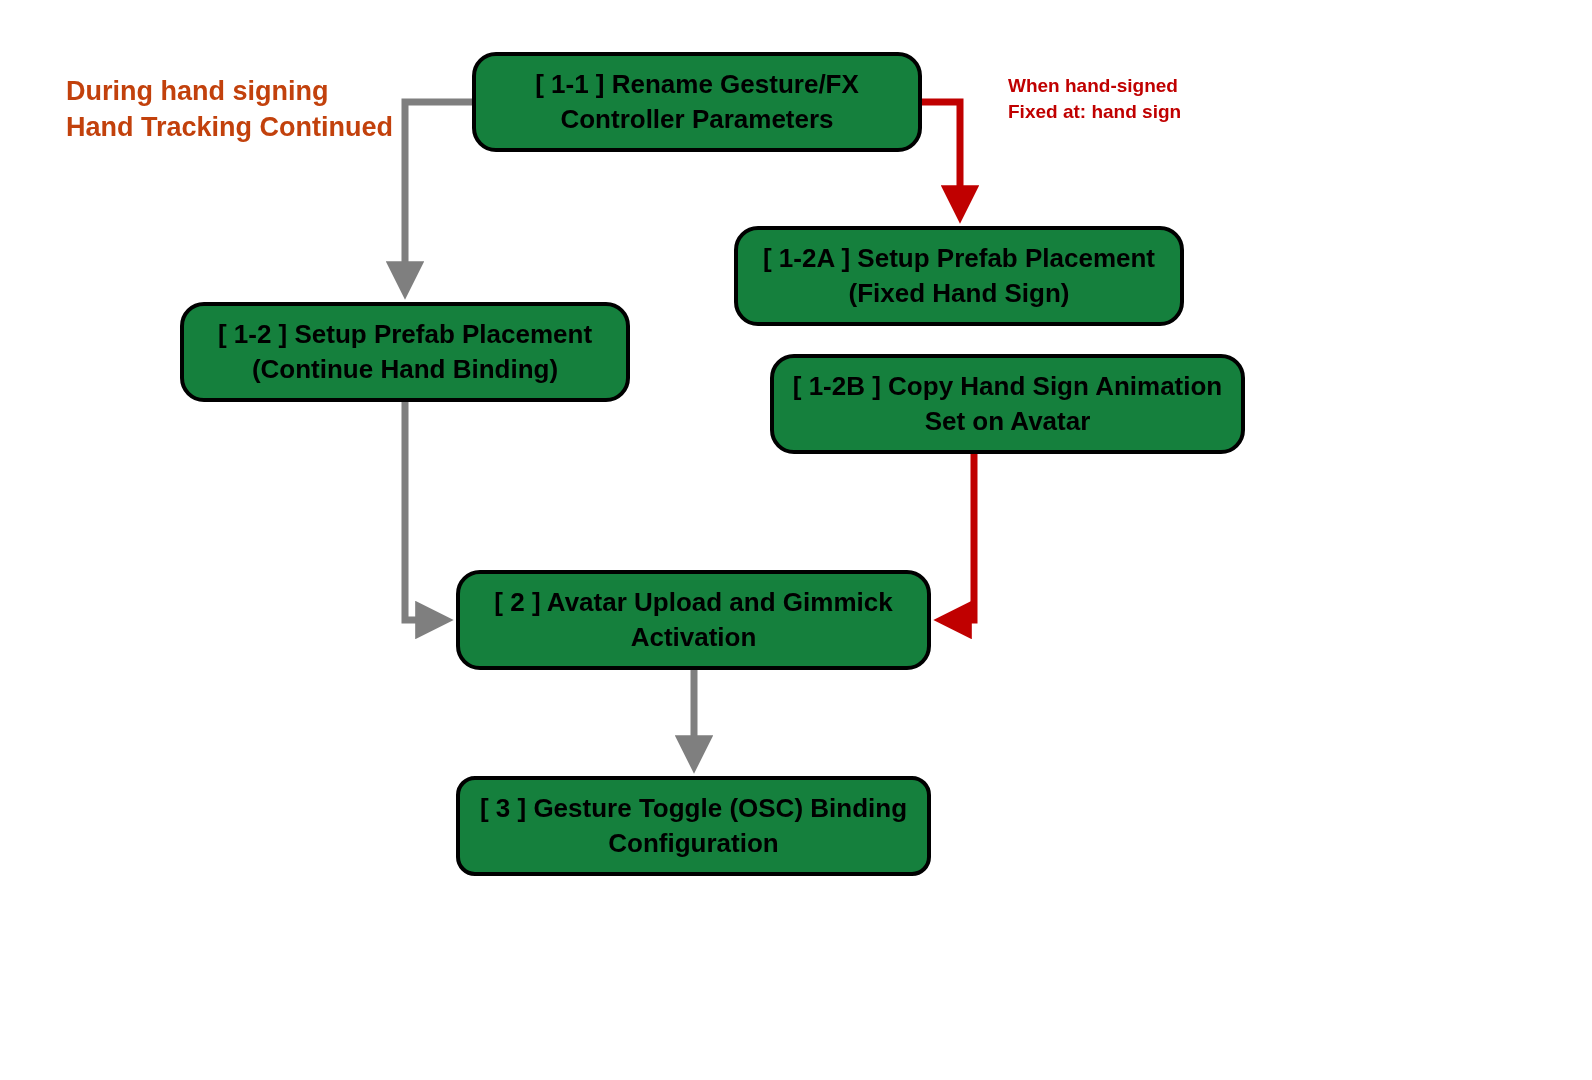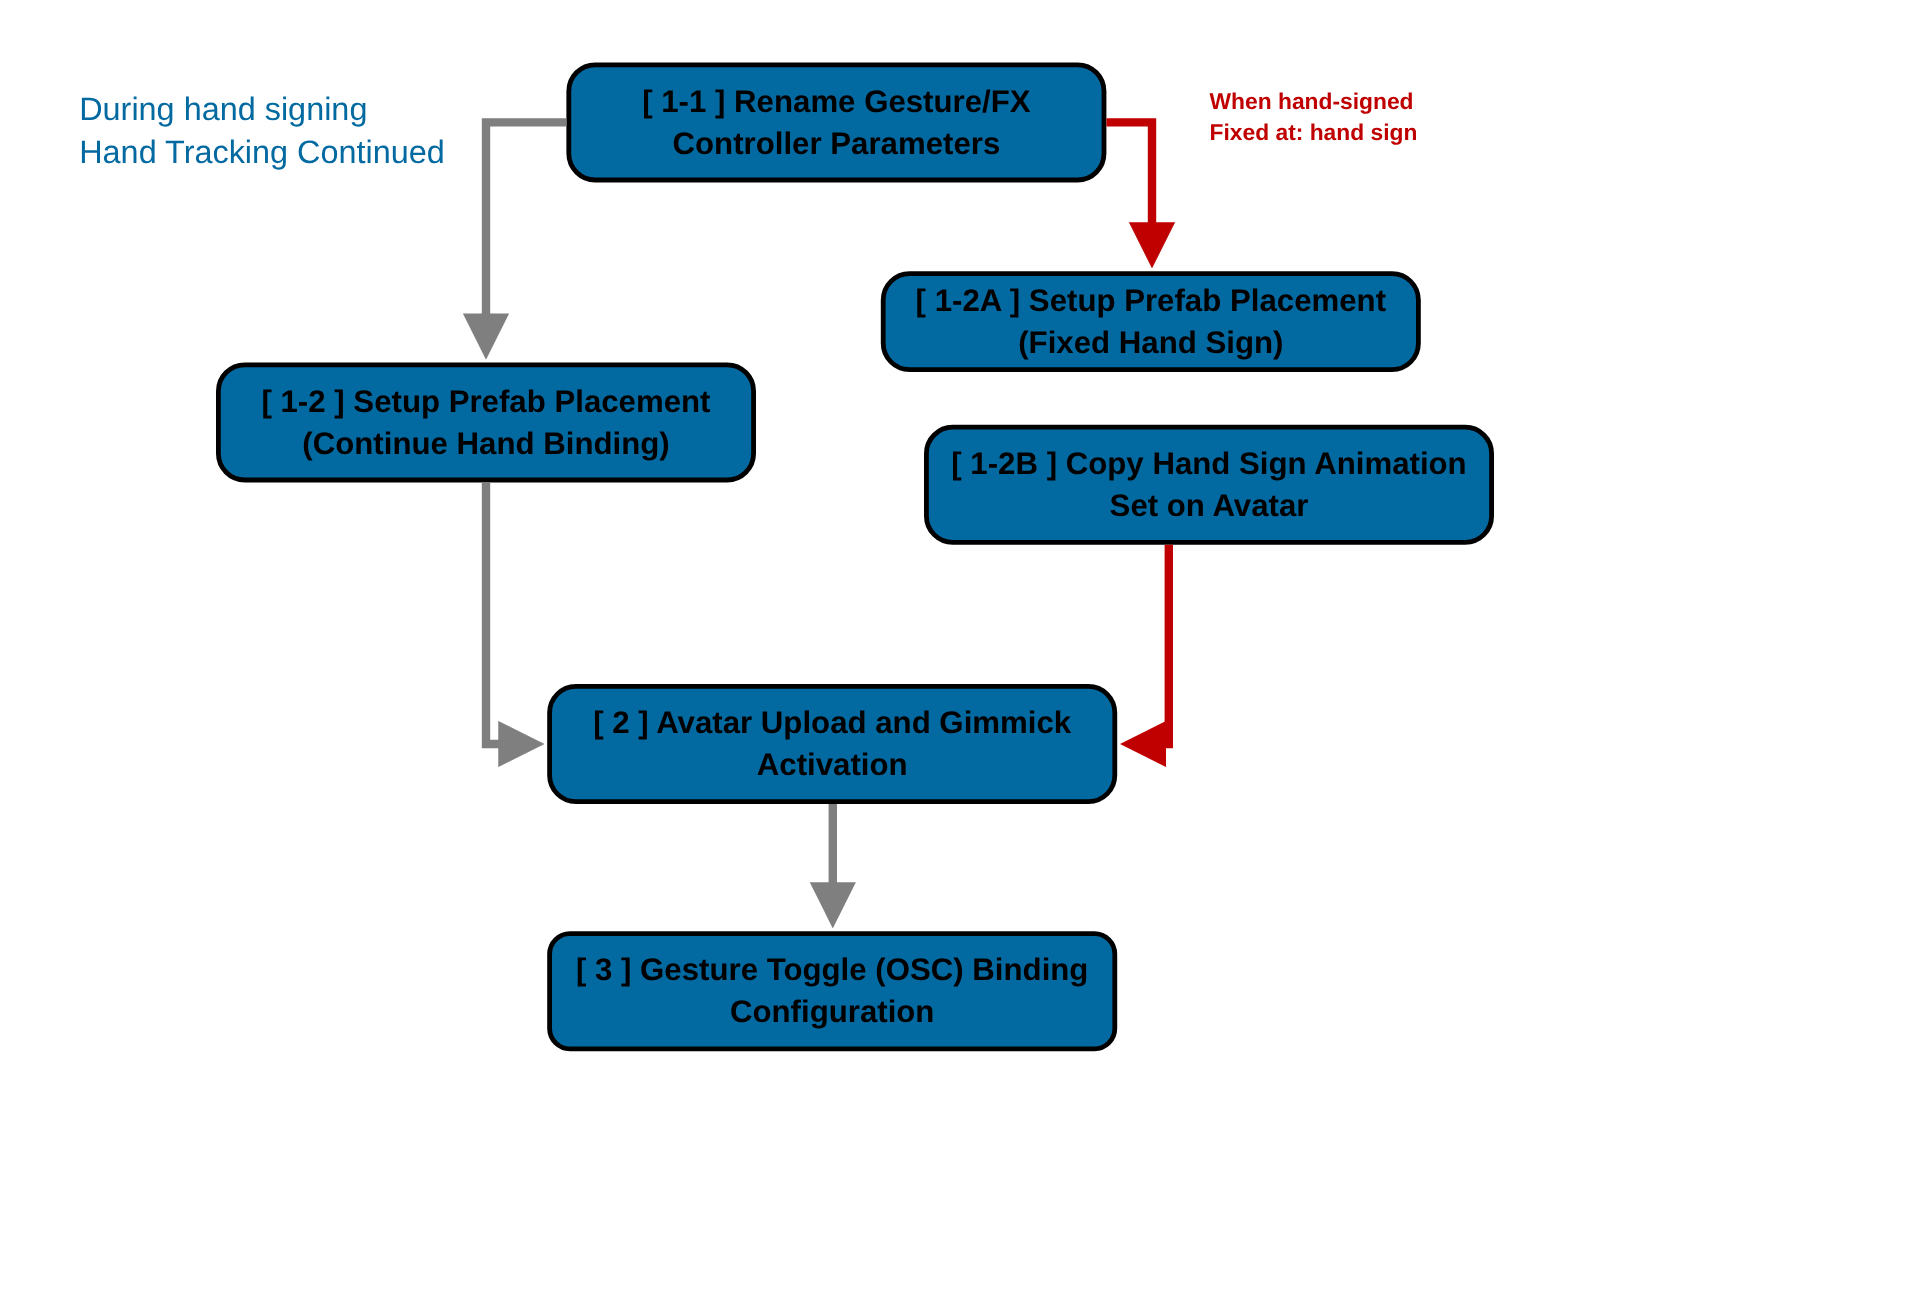--- a/index.html
+++ b/index.html
@@ -8,36 +8,36 @@
     width: 1592px;
     height: 1080px;
     background: #ffffff;
     font-family: "Segoe UI", Arial, sans-serif;
     position: relative;
   }
   .node {
     position: absolute;
     border: 4px solid #000000;
     border-radius: 24px;
-    background: #0369a1;
+    background: #15803d;
     display: flex;
     align-items: center;
     justify-content: center;
     text-align: center;
     font-weight: 700;
     font-size: 26px;
     color: #000000;
     line-height: 1.35;
     padding: 8px 12px;
     box-sizing: border-box;
   }
   .label-grey {
     position: absolute;
-    color: #0369a1;
-    font-weight: 400;
+    color: #c2410c;
+    font-weight: 700;
     font-size: 27px;
     line-height: 1.35;
   }
   .label-red {
     position: absolute;
     color: #c00000;
     font-weight: 700;
     font-size: 19px;
     line-height: 1.35;
   }
@@ -70,21 +70,21 @@
   </div>
 </div>
 
 <div class="node" style="left:180px; top:302px; width:450px; height:100px;">
   <div>
     <span>[ 1-2 ] Setup Prefab Placement</span><br>
     <span>(Continue Hand Binding)</span>
   </div>
 </div>
 
-<div class="node" style="left:734px; top:226px; width:450px; height:84px;">
+<div class="node" style="left:734px; top:226px; width:450px; height:100px;">
   <div>
     <span>[ 1-2A ] Setup Prefab Placement</span><br>
     <span>(Fixed Hand Sign)</span>
   </div>
 </div>
 
 <div class="node" style="left:734px; top:354px; width:475px; height:100px;margin-left:36px;">
   <div>
     <span>[ 1-2B ] Copy Hand Sign Animation</span><br>
     <span>Set on Avatar</span>

